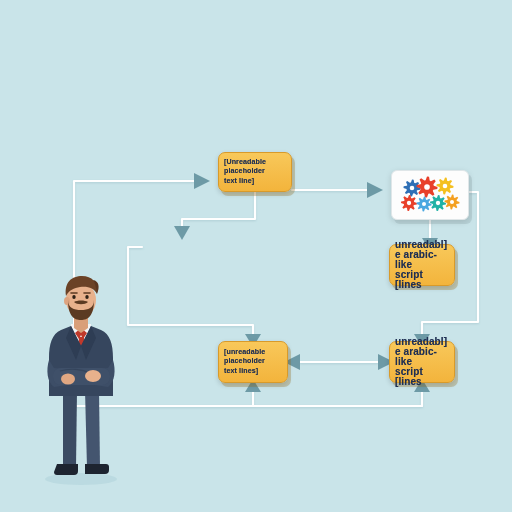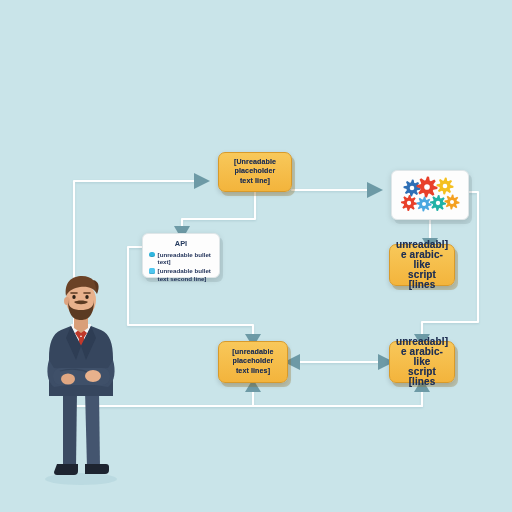--- a/index.html
+++ b/index.html
@@ -16,21 +16,21 @@
 
   
   .node{position:absolute;box-sizing:border-box;}
 
   .onode{
     background:linear-gradient(180deg,#f8c85a 0%,#f3b43c 100%);
     border:1.2px solid #d89a2a;
     border-radius:7px;
     box-shadow:3px 4px 0 rgba(150,110,30,.30), 0 2px 5px rgba(0,0,0,.16);
     display:flex;align-items:center;justify-content:center;
-    text-align:center;
+    text-align:left;
     padding:4px 5px;
   }
   .onode .txt{
     color:#1f2f52;
     font-size:7.1px;
     line-height:9.4px;
     font-weight:700;
     letter-spacing:.1px;
     filter:blur(.42px);
     text-shadow:0 0 .6px rgba(40,55,90,.55);
@@ -120,32 +120,20 @@
       <polygon points="300,354 284,362 300,370"></polygon>
       <polygon points="378,354 394,362 378,370"></polygon>
     </g>
   </svg>
 
   <div class="node onode" id="node-top-center" style="left:218px;top:152px;width:74px;height:40px;">
     <span class="txt">[Unreadable placeholder
 text line]</span>
   </div>
 
-  <div class="node wnode" id="api-node" style="left:142px;top:233px;width:78px;height:45px;">
-    <div class="api-title">API</div>
-    <div class="bullet">
-      <span class="dot"></span>
-      <span class="btext">[unreadable bullet text]</span>
-    </div>
-    <div class="bullet">
-      <span class="dot sq"></span>
-      <span class="btext">[unreadable bullet text
-second line]</span>
-    </div>
-  </div>
 
   <div class="node wnode" id="gears-node" style="left:391px;top:170px;width:78px;height:50px;">
     <svg id="gearsvg" width="70" height="42" viewBox="0 0 70 42" xmlns="http://www.w3.org/2000/svg">
         <polygon points="25.50,14.00 25.34,15.66 22.18,16.15 21.66,17.12 23.01,20.01 21.72,21.07 19.15,19.18 18.09,19.50 17.00,22.50 15.34,22.34 14.85,19.18 13.88,18.66 10.99,20.01 9.93,18.72 11.82,16.15 11.50,15.09 8.50,14.00 8.66,12.34 11.82,11.85 12.34,10.88 10.99,7.99 12.28,6.93 14.85,8.82 15.91,8.50 17.00,5.50 18.66,5.66 19.15,8.82 20.12,9.34 23.01,7.99 24.07,9.28 22.18,11.85 22.50,12.91" fill="#2f6fb5"></polygon>
         <circle cx="17" cy="14" r="2.29" fill="#ffffff"></circle>
         <polygon points="42.50,13.00 42.30,15.05 38.40,15.65 37.76,16.85 39.42,20.42 37.83,21.73 34.65,19.40 33.35,19.80 32.00,23.50 29.95,23.30 29.35,19.40 28.15,18.76 24.58,20.42 23.27,18.83 25.60,15.65 25.20,14.35 21.50,13.00 21.70,10.95 25.60,10.35 26.24,9.15 24.58,5.58 26.17,4.27 29.35,6.60 30.65,6.20 32.00,2.50 34.05,2.70 34.65,6.60 35.85,7.24 39.42,5.58 40.73,7.17 38.40,10.35 38.80,11.65" fill="#e8402a"></polygon>
         <circle cx="32" cy="13" r="2.83" fill="#ffffff"></circle>
         <polygon points="58.50,12.00 58.34,13.66 55.18,14.15 54.66,15.12 56.01,18.01 54.72,19.07 52.15,17.18 51.09,17.50 50.00,20.50 48.34,20.34 47.85,17.18 46.88,16.66 43.99,18.01 42.93,16.72 44.82,14.15 44.50,13.09 41.50,12.00 41.66,10.34 44.82,9.85 45.34,8.88 43.99,5.99 45.28,4.93 47.85,6.82 48.91,6.50 50.00,3.50 51.66,3.66 52.15,6.82 53.12,7.34 56.01,5.99 57.07,7.28 55.18,9.85 55.50,10.91" fill="#f4c020"></polygon>
         <circle cx="50" cy="12" r="2.29" fill="#ffffff"></circle>
         <polygon points="22.00,29.00 21.85,30.56 18.88,31.02 18.39,31.93 19.66,34.66 18.44,35.65 16.02,33.88 15.03,34.18 14.00,37.00 12.44,36.85 11.98,33.88 11.07,33.39 8.34,34.66 7.35,33.44 9.12,31.02 8.82,30.03 6.00,29.00 6.15,27.44 9.12,26.98 9.61,26.07 8.34,23.34 9.56,22.35 11.98,24.12 12.97,23.82 14.00,21.00 15.56,21.15 16.02,24.12 16.93,24.61 19.66,23.34 20.65,24.56 18.88,26.98 19.18,27.97" fill="#e8402a"></polygon>

